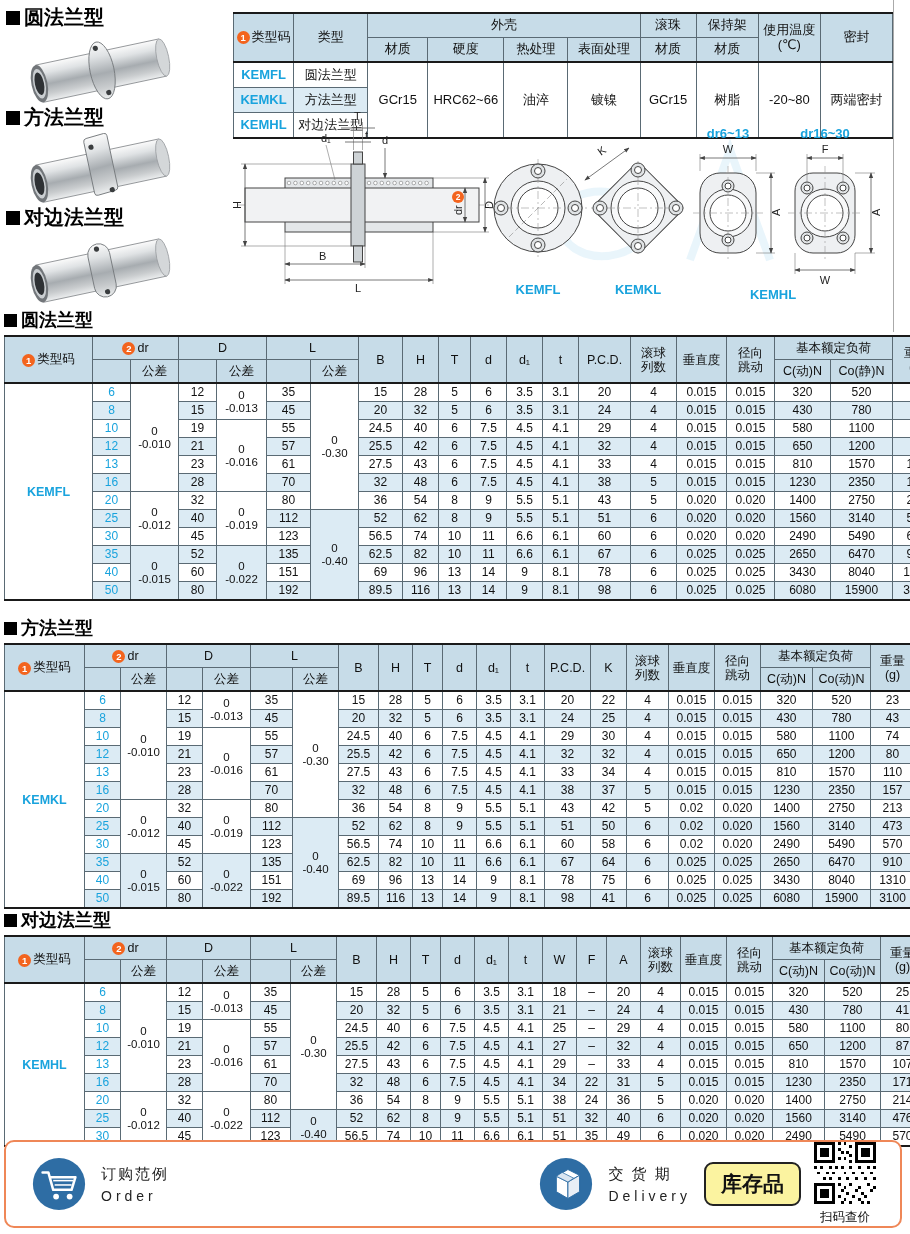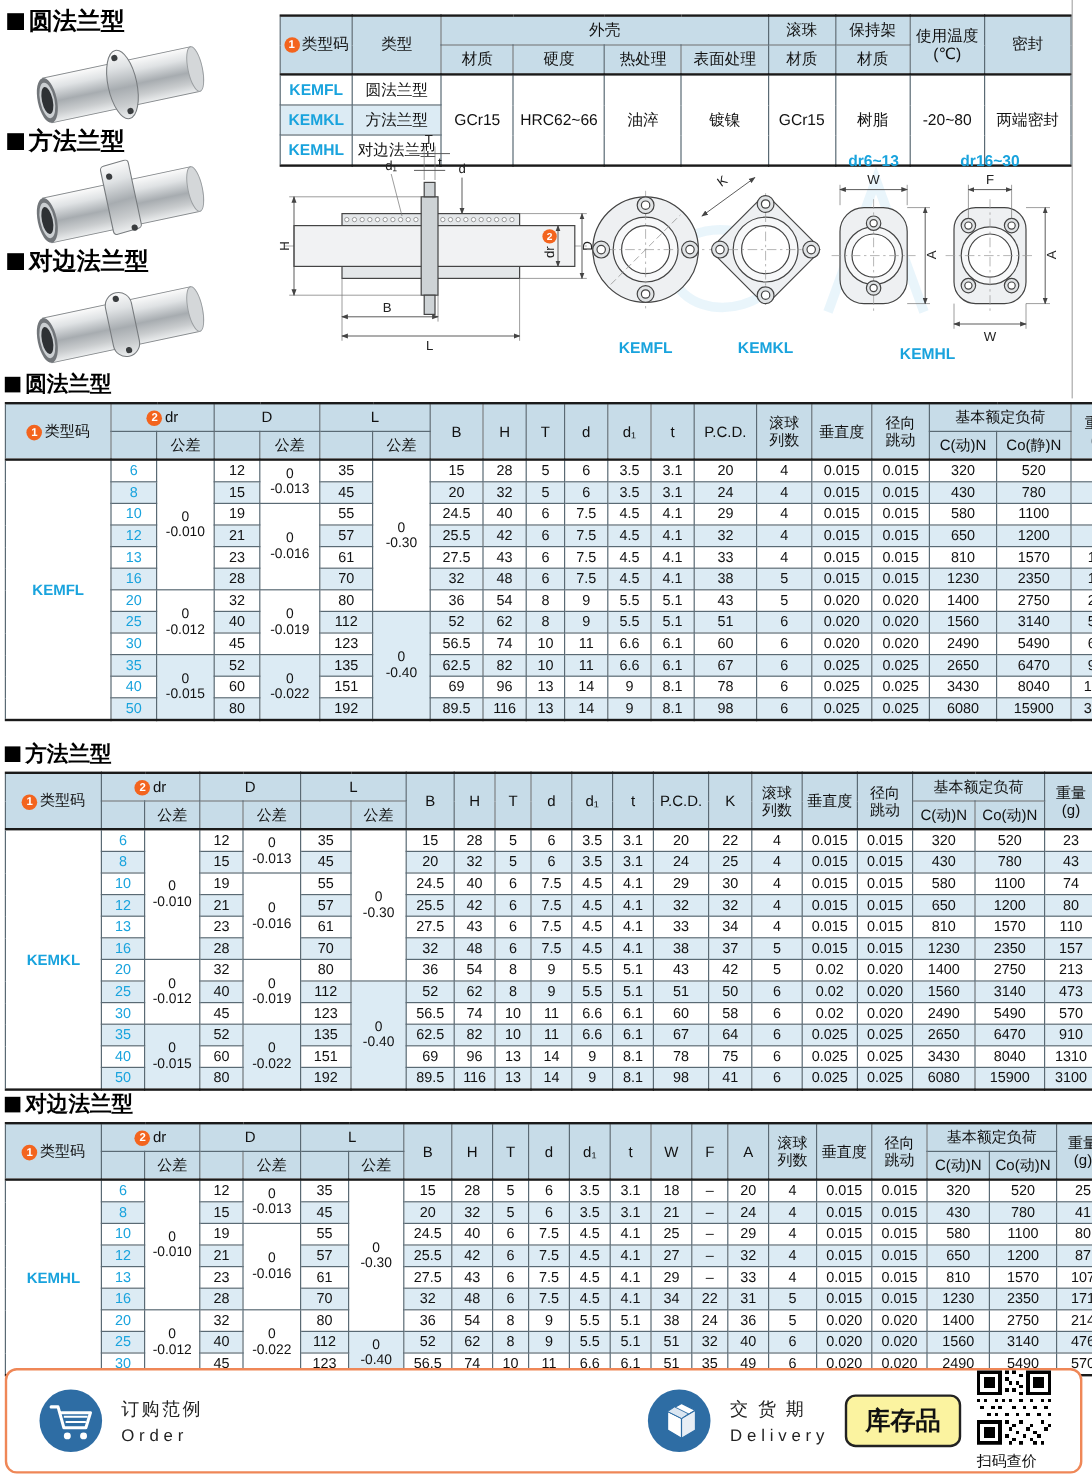--- a/index.html
+++ b/index.html
@@ -42,21 +42,21 @@
   .fgroup{display:flex;align-items:center;gap:13px;}
   .flabels{color:#222;}
   .flab-cn{font-size:15px;letter-spacing:2px;white-space:nowrap;}
   .flab-en{font-size:14px;letter-spacing:4px;margin-top:4px;white-space:nowrap;}
   table.order{border-collapse:collapse;table-layout:fixed;width:158px;border:2px solid #222;background:#fff;}
   .order th,.order td{border:1px solid #222;text-align:center;font-size:12.5px;height:21px;background:#fff;padding:0 1px;white-space:nowrap;}
   .order th{font-weight:bold;font-size:13px;}
   .order td.code{color:#19a3dd;font-weight:bold;}
   .right-group{margin-left:auto;}
   .stock{background:#fbf3a0;border:2px solid #222;border-radius:9px;padding:6px 15px;font-size:21px;font-weight:bold;white-space:nowrap;}
-  .qr-wrap{}
+  .qr-wrap{text-align:center;}
   .qr-cap{font-size:12.5px;margin-top:1px;}
   .dlbl{font-size:11px;fill:#222;}
   .cyanlbl{font-size:13px;font-weight:bold;fill:#19a3dd;}
 </style>
 </head>
 <body>
 
 <svg width="0" height="0" style="position:absolute" aria-hidden="true">
   <defs>
     <linearGradient id="steelg" x1="0" y1="0" x2="0" y2="1">

